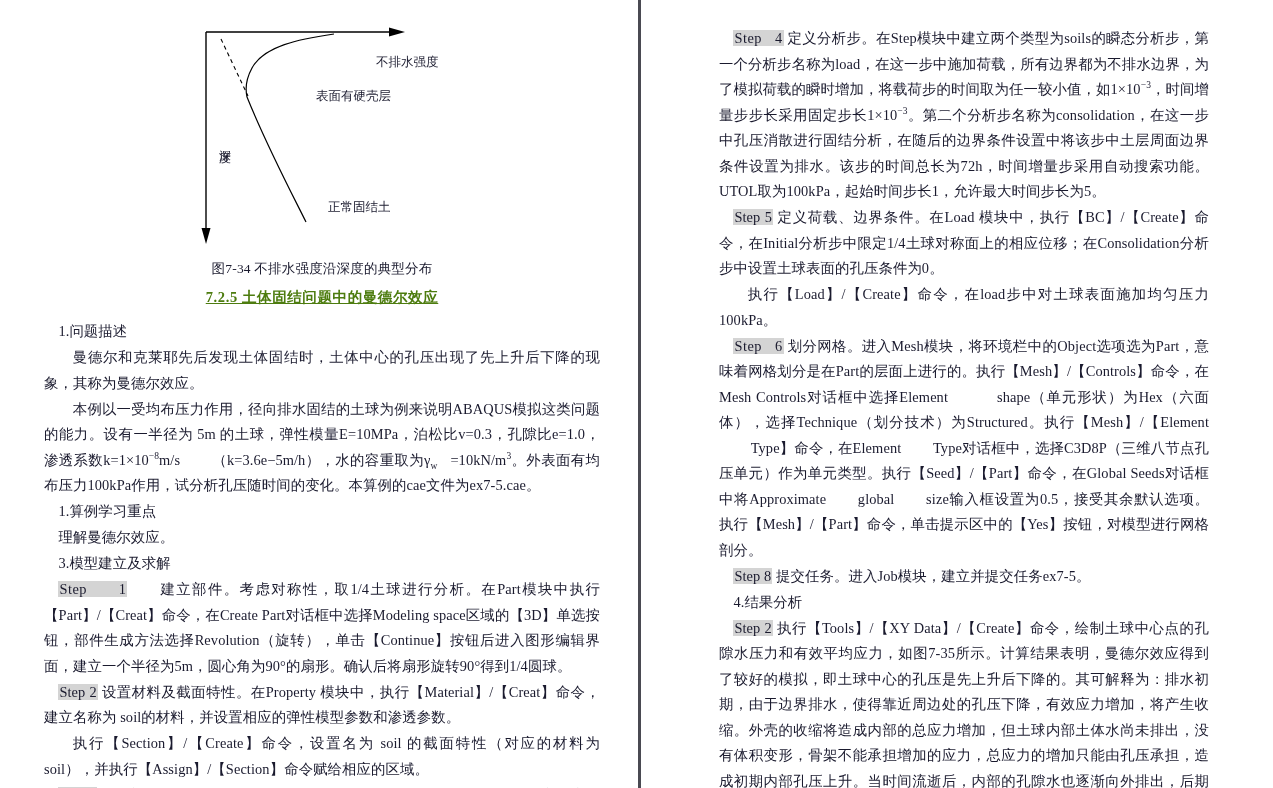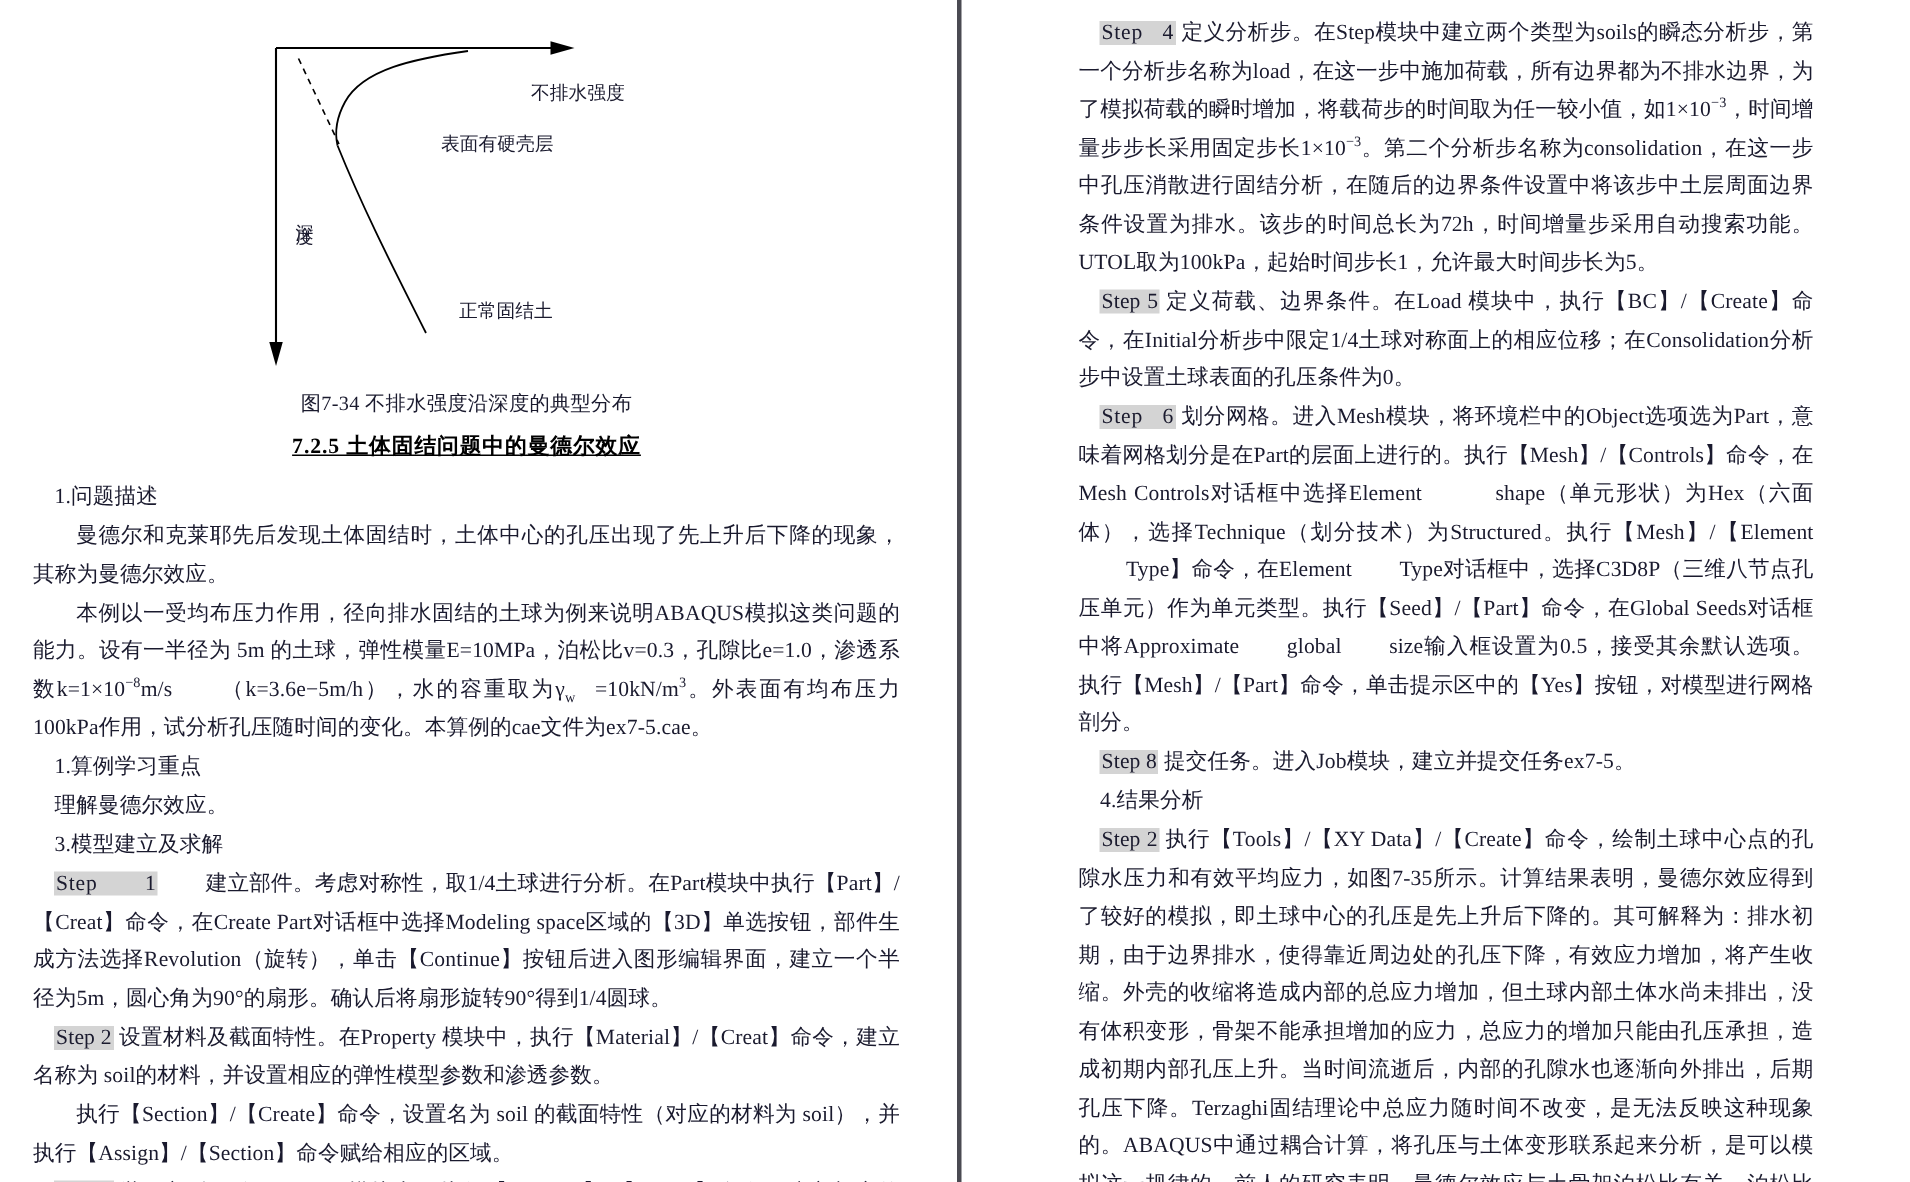--- a/index.html
+++ b/index.html
@@ -19,31 +19,31 @@
     position: absolute;
     inset: 0;
     display: flex;
   }
   .col {
     position: relative;
     box-sizing: border-box;
   }
   .col-left {
     width: 638px;
-    padding: 18px 38px 0 22px;
+    padding: 18px 38px 0 44px;
     border-radius: 16px;
   }
   .divider {
     width: 3px;
     background: #4a4a52;
     flex: 0 0 3px;
   }
   .col-right {
     width: 584px;
-    padding: 10px 16px 0 78px;
+    padding: 26px 16px 0 78px;
   }
 
   
   .figure-wrap {
     position: relative;
     height: 238px;
     margin: 0 0 4px 0;
   }
   .figure-svg { position: absolute; left: 140px; top: 0; }
   .fig-label {
@@ -65,21 +65,21 @@
 
   .fig-caption {
     text-align: center;
     font-size: 13.5px;
     margin: 2px 0 10px 0;
     letter-spacing: 0.2px;
   }
   .section-link {
     display: block;
     text-align: center;
-    color: #000000;
+    color: #4d7c0f;
     text-decoration: underline;
     font-weight: bold;
     font-size: 14.5px;
     letter-spacing: 0.6px;
     margin-bottom: 12px;
     cursor: pointer;
   }
 
   
   p.t {
@@ -170,20 +170,21 @@
   <div class="col col-right">
 
     <p class="t indent1">
       <span class="step wide"><span>Step</span><span class="gap-sm"></span><span>4</span></span> <span>定义分析步。在Step模块中建立两个类型为soils的瞬态分析步，第一个分析步名称为load，在这一步中施加荷载，所有边界都为不排水边界，为了模拟荷载的瞬时增加，将载荷步的时间取为任一较小值，如1×10</span><sup>−3</sup><span>，时间增量步步长采用固定步长1×10</span><sup>−3</sup><span>。第二个分析步名称为consolidation，在这一步中孔压消散进行固结分析，在随后的边界条件设置中将该步中土层周面边界条件设置为排水。该步的时间总长为72h，时间增量步采用自动搜索功能。UTOL取为100kPa，起始时间步长1，允许最大时间步长为5。</span>
     </p>
 
     <p class="t indent1">
       <span class="step">Step 5</span> <span>定义荷载、边界条件。在Load 模块中，执行【BC】/【Create】命令，在Initial分析步中限定1/4土球对称面上的相应位移；在Consolidation分析步中设置土球表面的孔压条件为0。</span>
     </p>
 
+    <p class="t indent">执行【Load】/【Create】命令，在load步中对土球表面施加均匀压力100kPa。</p>
 
     <p class="t indent1">
       <span class="step wide"><span>Step</span><span class="gap-sm"></span><span>6</span></span> <span>划分网格。进入Mesh模块，将环境栏中的Object选项选为Part，意味着网格划分是在Part的层面上进行的。执行【Mesh】/【Controls】命令，在Mesh  Controls对话框中选择Element</span><span class="gap-lg"></span><span>shape（单元形状）为Hex（六面体），选择Technique（划分技术）为Structured。执行【Mesh】/【Element</span><span class="gap-md"></span><span>Type】命令，在Element</span><span class="gap-md"></span><span>Type对话框中，选择C3D8P（三维八节点孔压单元）作为单元类型。执行【Seed】/【Part】命令，在Global Seeds对话框中将Approximate</span><span class="gap-md"></span><span>global</span><span class="gap-md"></span><span>size输入框设置为0.5，接受其余默认选项。执行【Mesh】/【Part】命令，单击提示区中的【Yes】按钮，对模型进行网格剖分。</span>
     </p>
 
 
     <p class="t indent1">
       <span class="step">Step 8</span> <span>提交任务。进入Job模块，建立并提交任务ex7-5。</span>
     </p>
 

